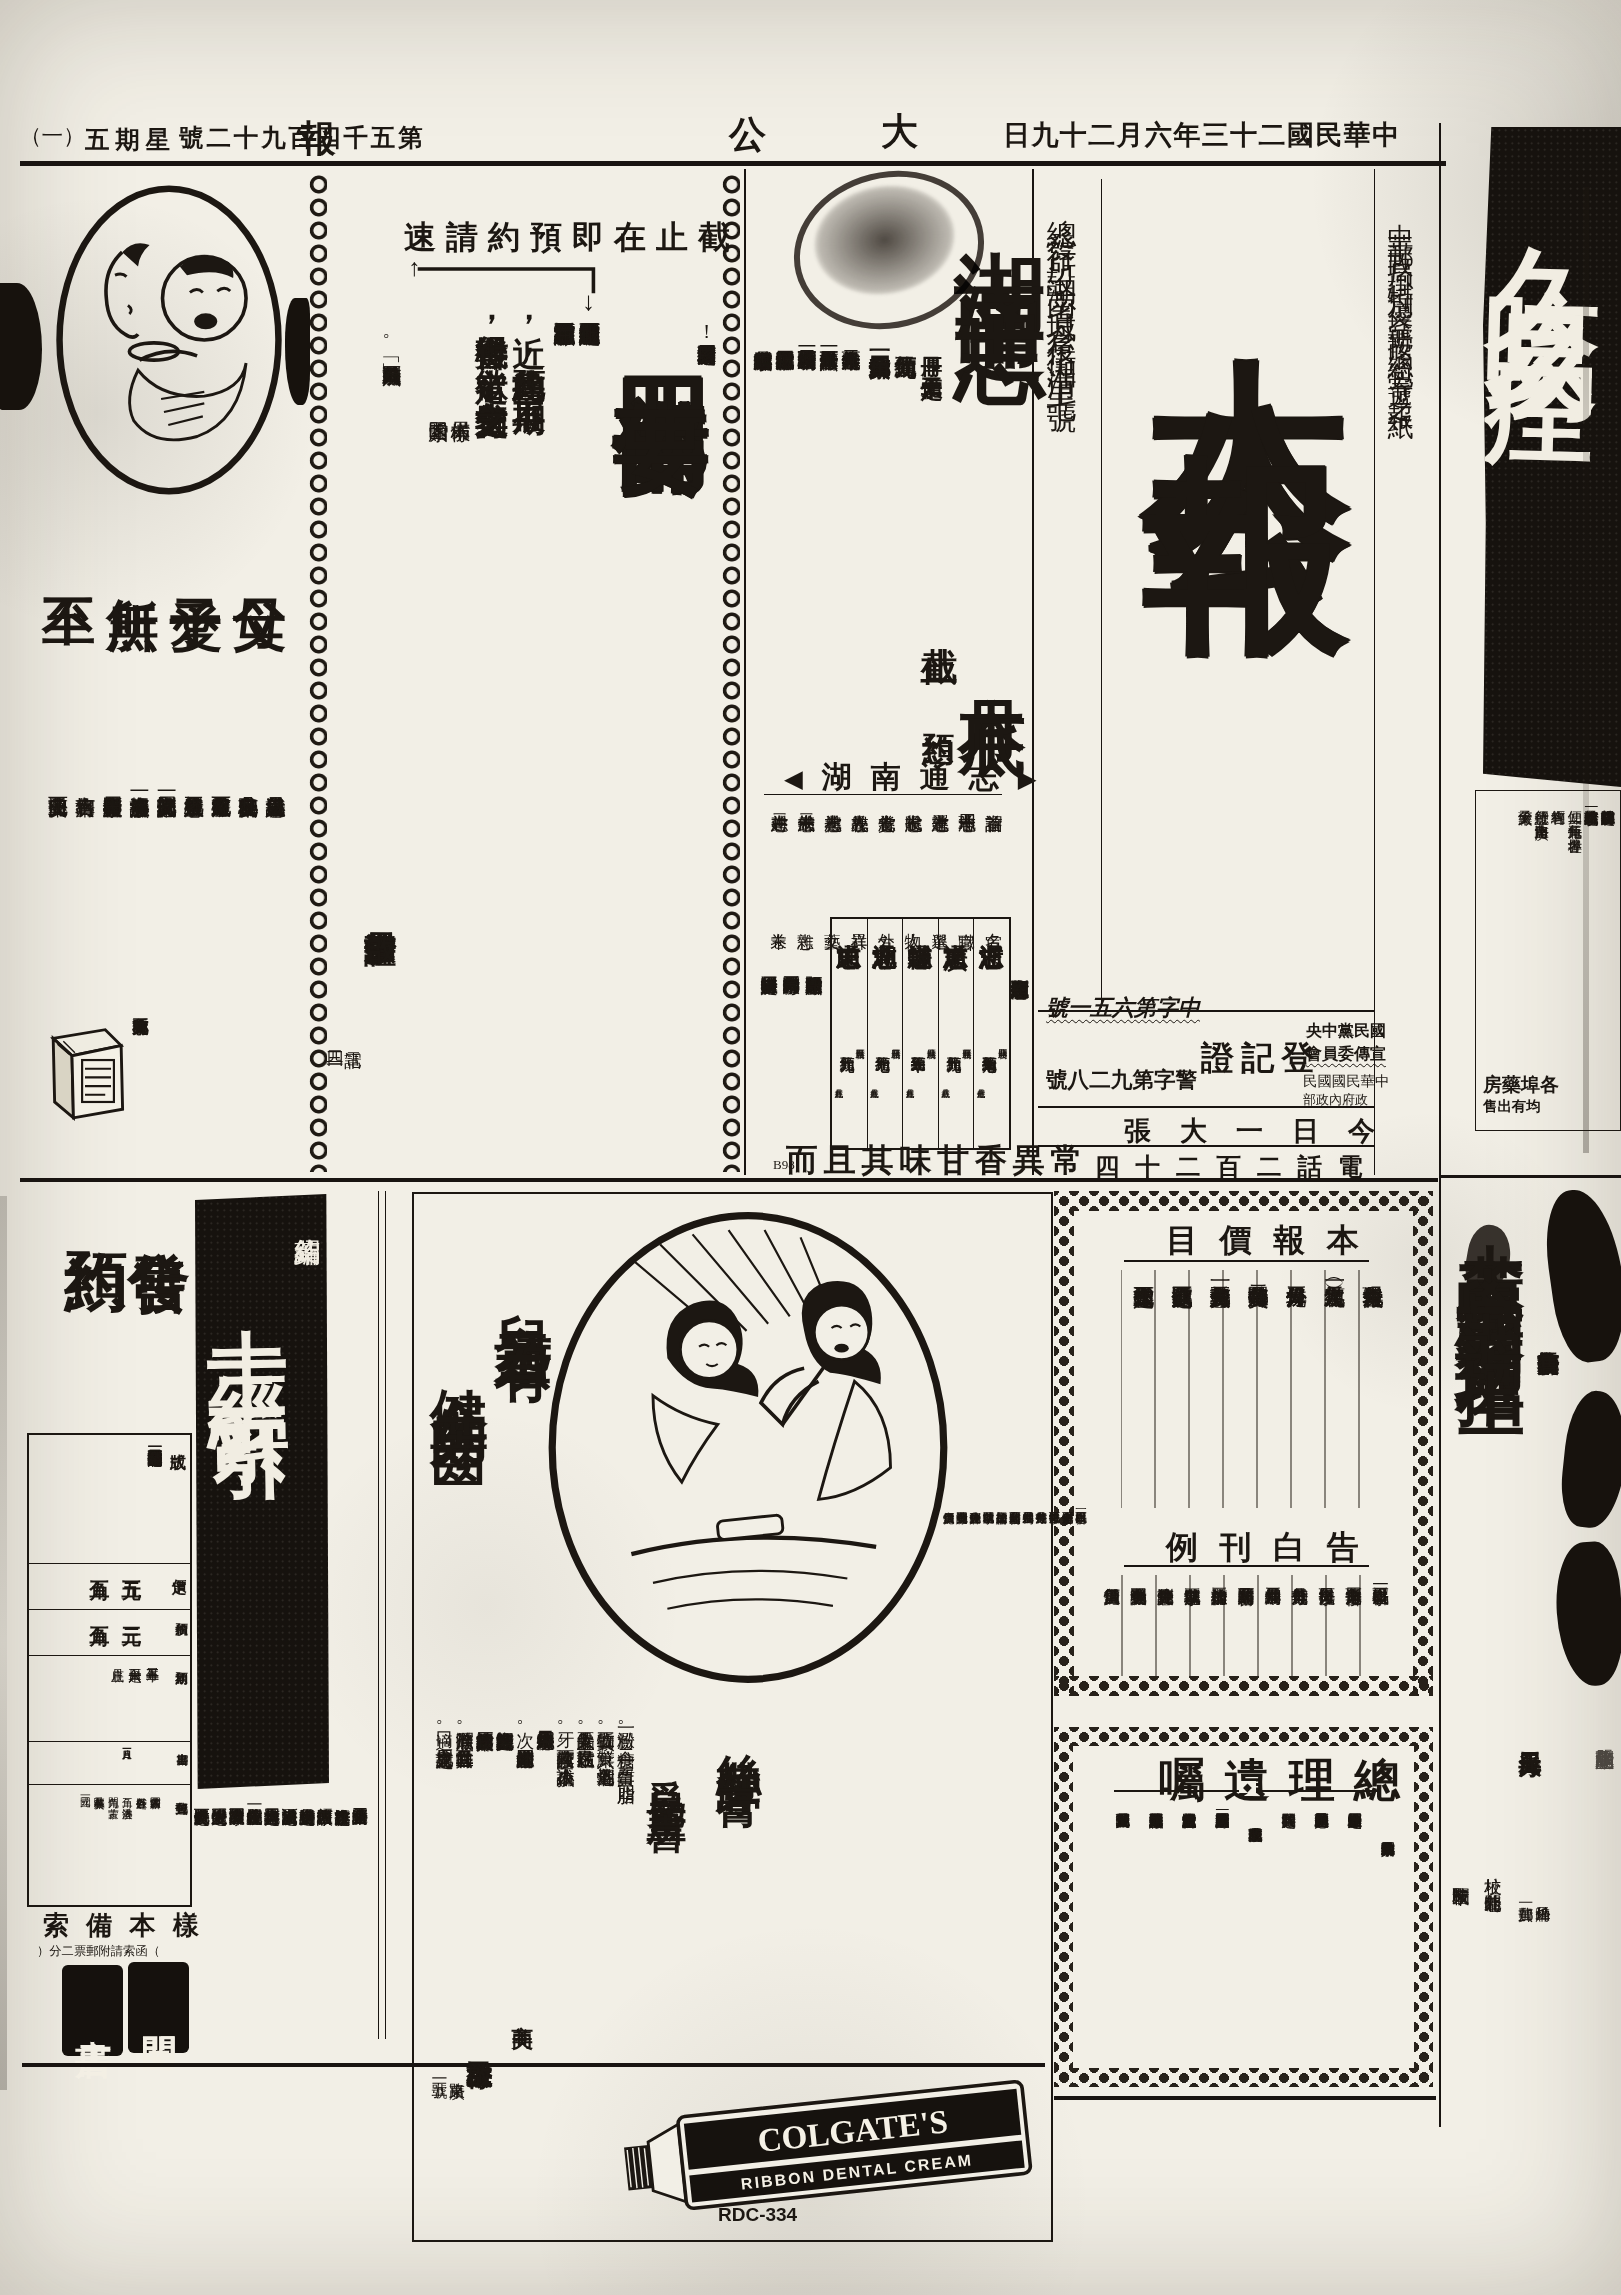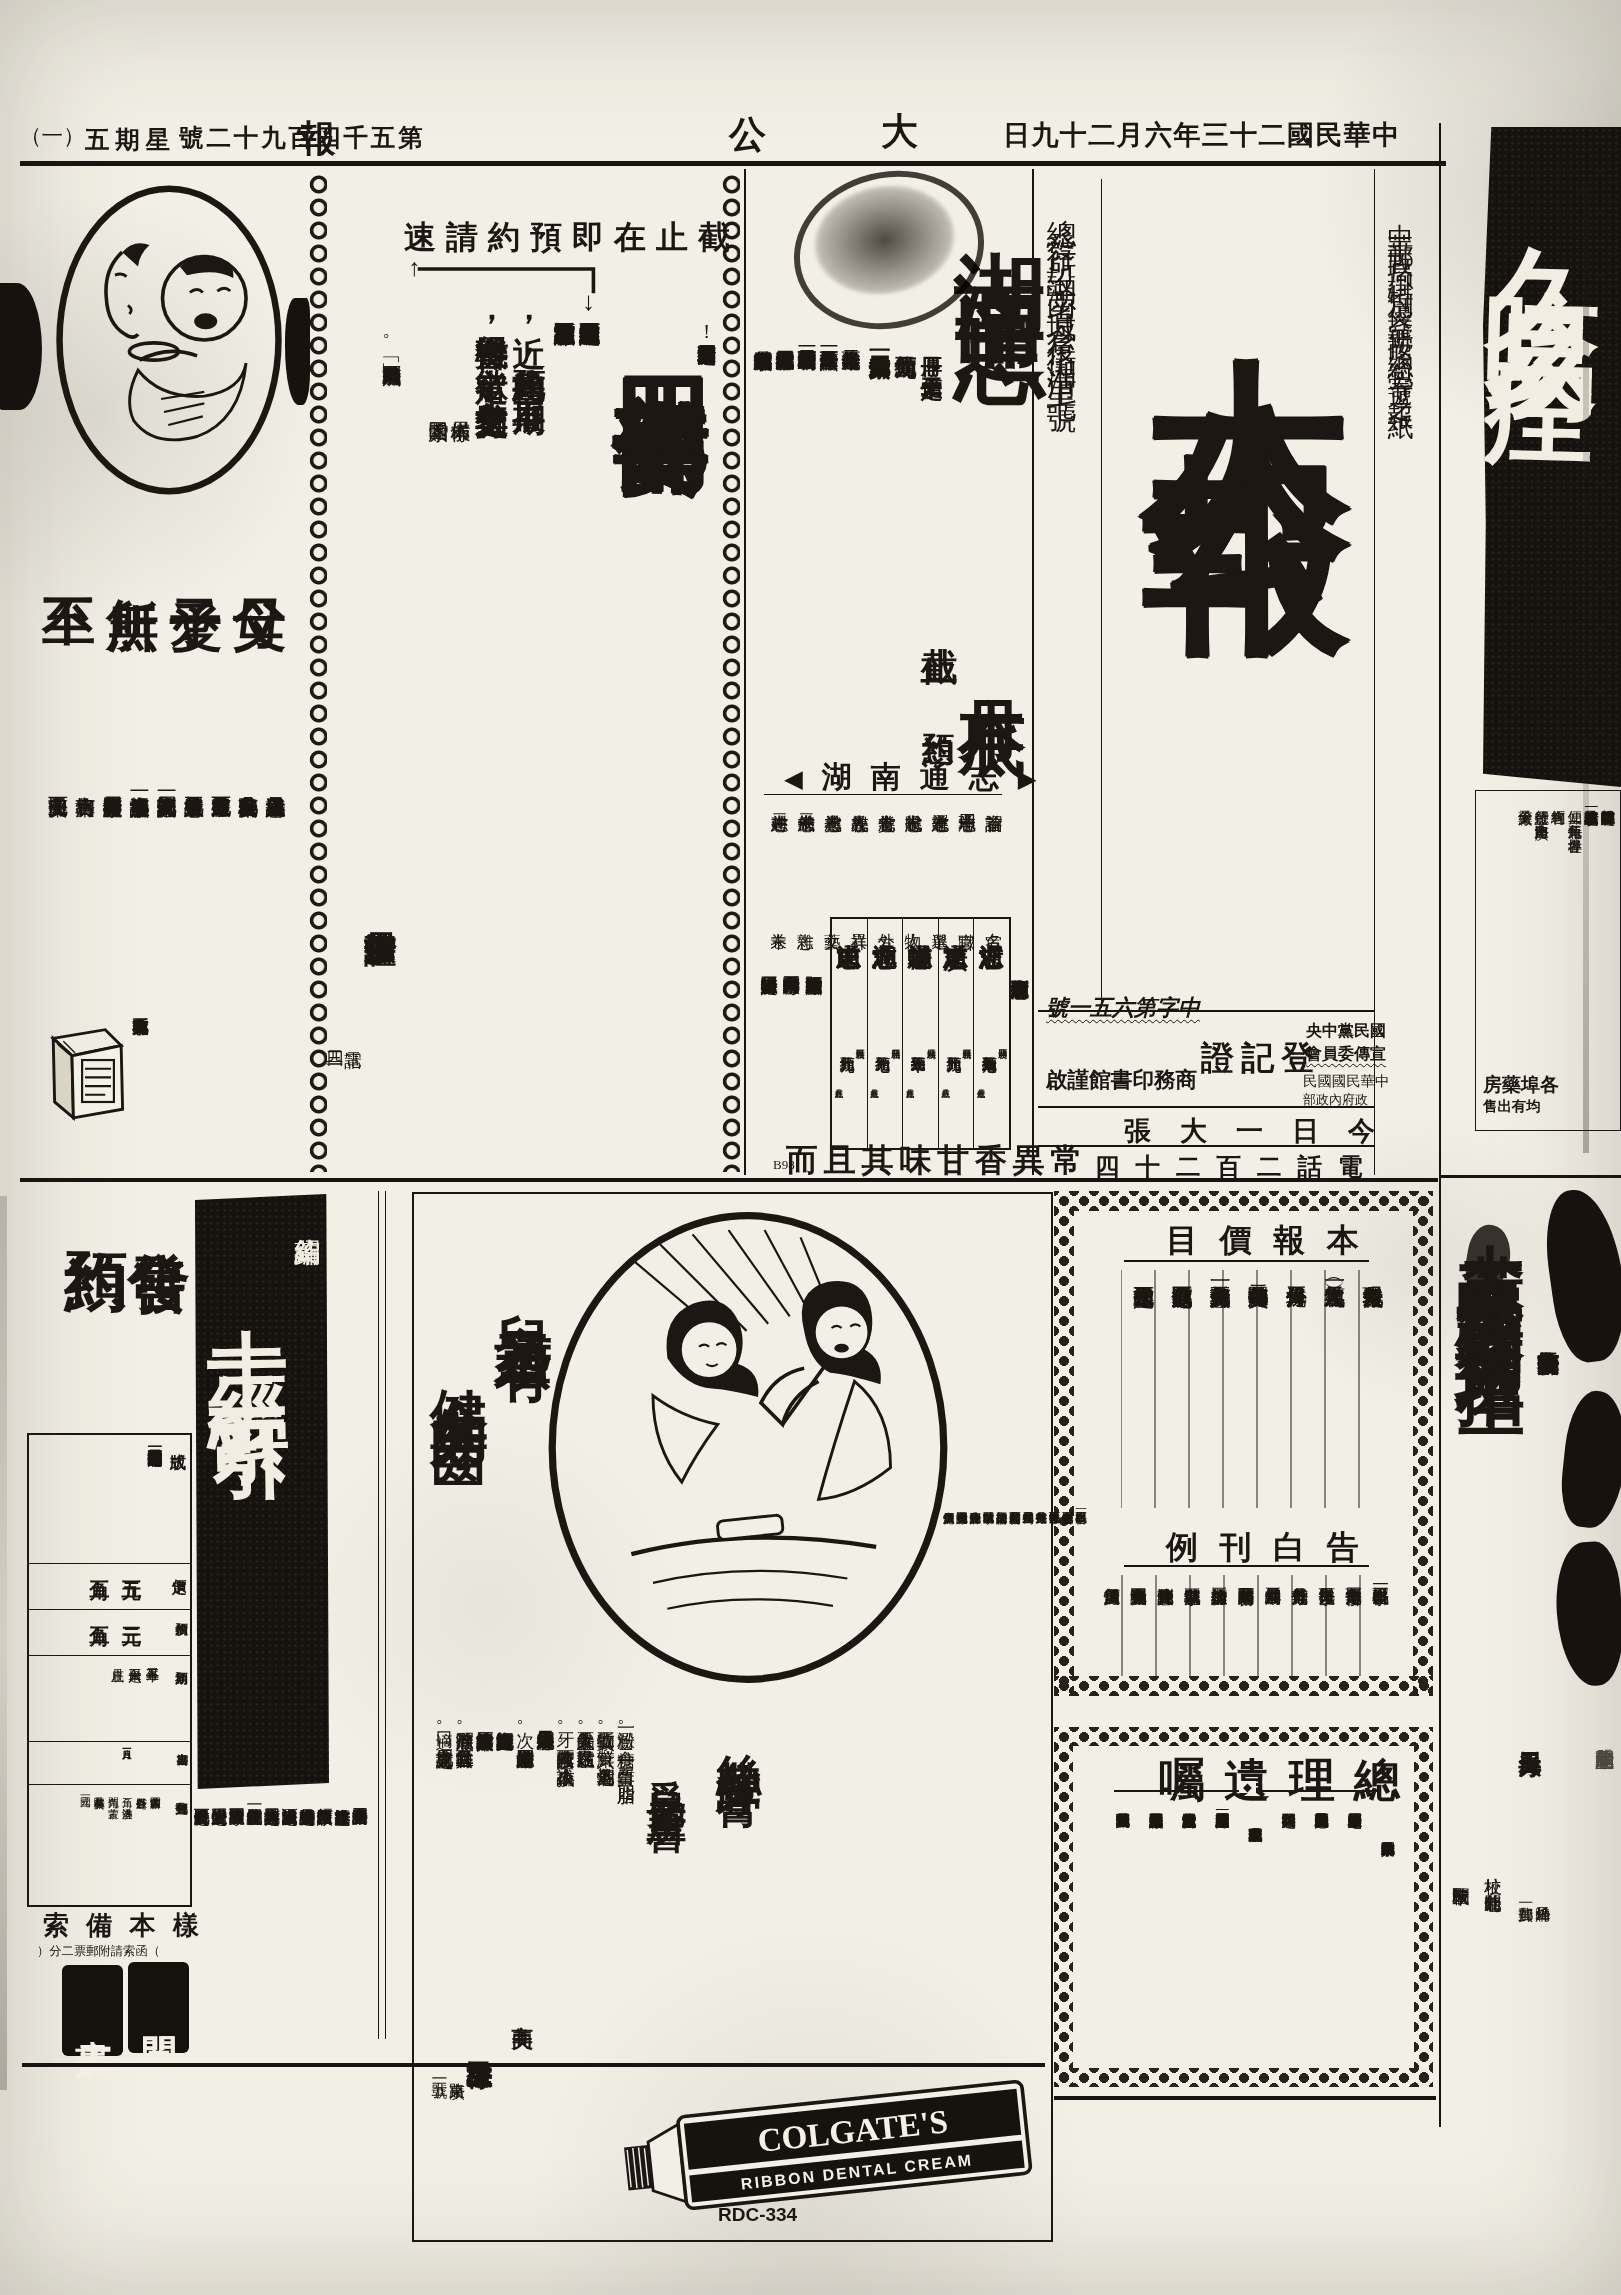--- a/index.html
+++ b/index.html
@@ -82,21 +82,21 @@
   <div class="rule" style="left:1101px;top:179px;width:1.4px;height:829px;"></div>
   <div class="v" style="left:1044px;top:196px;height:786px;font-size:30px;letter-spacing:11.5px;">總發行所設湖南省城倉後街湘清里七號</div>
 
   <div class="rule" style="left:1038px;top:1010px;width:336px;height:2.2px;"></div>
   <div class="h" style="left:1306px;top:1021px;font-size:16px;font-weight:bold;">央中黨民國</div>
   <div class="h wavy" style="left:1306px;top:1044px;font-size:16px;font-weight:bold;">會員委傳宣</div>
   <div class="h" style="left:1303px;top:1072px;font-size:14.4px;">民國國民華中</div>
   <div class="h" style="left:1303px;top:1091px;font-size:13px;">部政內府政</div>
   <div class="h" style="left:1201px;top:1036px;font-size:33px;font-weight:900;letter-spacing:7.2px;">證記登</div>
   <div class="h wavy" style="left:1046px;top:993px;font-size:22px;font-weight:bold;font-style:italic;">號一五六第字中</div>
-  <div class="h" style="left:1046px;top:1065px;font-size:21.6px;font-weight:bold;">啟謹館書印務商</div>
+  <div class="h" style="left:1046px;top:1065px;font-size:21.6px;font-weight:bold;">號八二九第字警</div>
   <div class="rule" style="left:1038px;top:1106px;width:336px;height:2.2px;"></div>
   <div class="h" style="left:1124px;top:1113px;font-size:27px;letter-spacing:29px;font-weight:bold;">張大一日今</div>
   <div class="rule" style="left:1038px;top:1145px;width:336px;height:2.2px;"></div>
   <div class="h" style="left:1095px;top:1150px;font-size:24.5px;letter-spacing:16px;font-weight:bold;">四十二百二話電</div>
 
   <div class="rule" style="left:1032px;top:169px;width:2.2px;height:1006px;"></div>
   <div class="rule" style="left:744px;top:169px;width:2.2px;height:1006px;"></div>
 
   <div class="v" style="left:946px;top:177px;height:461px;font-size:92px;font-weight:900;letter-spacing:20px;">湖南通志</div>
   <div class="v" style="left:953px;top:643px;height:216px;font-size:68px;font-weight:900;letter-spacing:4.3px;">本月底</div>

